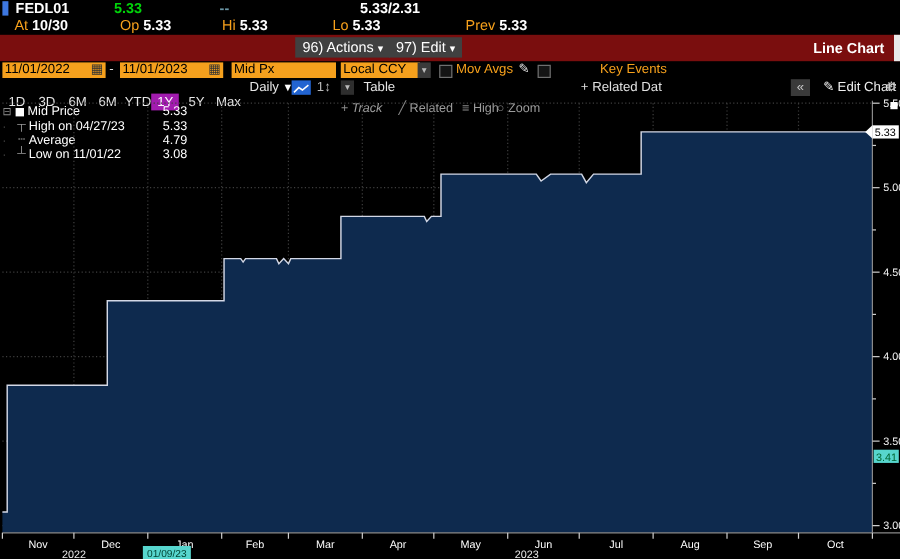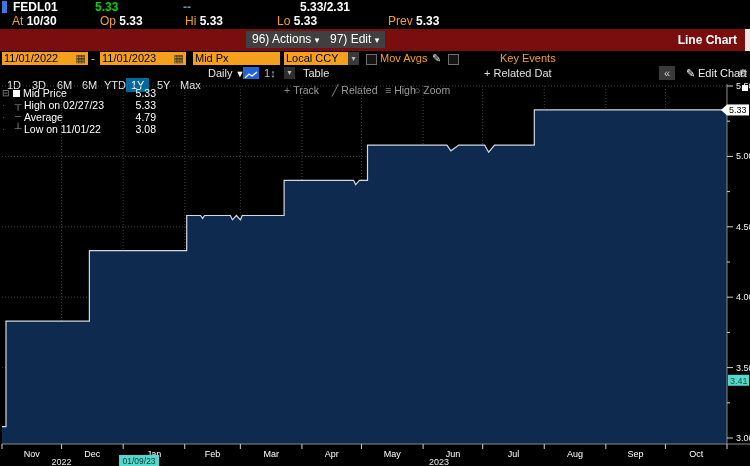--- a/index.html
+++ b/index.html
@@ -19,21 +19,21 @@
   .amberbox{position:absolute;background:#f5a01d;color:#000;}
   
   .ctl{top:52px;height:13px;line-height:13px;font-size:11px;}
   .field{position:absolute;top:52px;height:13px;line-height:13px;background:#f5a01d;
          color:#000;font-size:11px;padding:0 2px;}
   .cb{position:absolute;top:54px;width:9px;height:9px;background:#141414;border:1px solid #6f6f6f;}
   .olabel{color:#f7a11c;font-size:11px;}
   
   .p4{top:66px;height:14px;line-height:14px;font-size:11px;color:#e6e6e6;text-align:right;}
   .period{position:absolute;top:66px;height:14px;line-height:14px;font-size:11px;color:#e6e6e6;margin-top:12px;}
-  .period.sel{background:#0369a1;color:#fff;padding:0 5px;margin-left:-5px;}
+  .period.sel{background:#a21caf;color:#fff;padding:0 5px;margin-left:-5px;}
   .bluebox{position:absolute;background:#2264d1;}
   .minibtn{position:absolute;background:#2e2e2e;color:#bbb;}
   .graybtn{position:absolute;top:66px;height:14px;line-height:14px;background:#3a3a3a;
            color:#ccc;font-size:11px;padding:0 4px;}
   input.adddata{position:absolute;top:66px;left:549px;width:104px;height:13px;background:#f5a01d;
         border:none;outline:none;font-size:11px;font-family:"Liberation Sans",sans-serif;
         color:#8a5400;padding:0 3px;}
   input.adddata::placeholder{color:#a96a00;opacity:1;}
   
   .cht{top:84px;height:12px;line-height:12px;font-size:10.5px;color:#9c9c9c;}
@@ -125,37 +125,37 @@
   <div class="minibtn" style="left:284px;top:67px;width:11px;height:12px;font-size:8px;text-align:center;line-height:12px;">▾</div>
   <span class="abs p4" style="left:303px;">Table</span>
 
   <span class="abs p4" style="left:484px;color:#e0e0e0;">+ Related Dat</span>
   <div class="graybtn" style="left:659px;padding:0 5px;">«</div>
   <span class="abs p4" style="left:686px;color:#fff;">✎</span>
   <span class="abs p4" style="left:698px;color:#f0f0f0;">Edit Chart</span>
   <span class="abs p4" style="left:738px;color:#bbb;">⚙</span>
 
   <div id="chart-tools">
-      <span class="abs cht" style="left: 284px;"><span class="ic">+</span><span>Track</span></span>
+      <span class="abs cht" style="left: 284px; font-style: italic;"><span class="ic">+</span><span>Track</span></span>
       <span class="abs cht" style="left: 332px;"><span class="ic">╱</span><span>Related</span></span>
       <span class="abs cht" style="left: 385px;"><span class="ic">≡</span><span>High</span></span>
       <span class="abs cht" style="left: 414px;"><span class="ic">○</span><span>Zoom</span></span>
     </div>
 
   <div class="abs" id="legend">
       <div class="lrow">
         <span class="lpre">⊟</span>
         <span class="lsw"></span>
         <span class="llab">Mid Price</span>
         <span class="lval">5.33</span>
       </div>
       <div class="lrow">
         <span class="lpre" style="color:#555;">·</span>
         <span class="lic">┬</span>
-        <span class="llab">High on 02/27/23</span>
+        <span class="llab">High on 04/27/23</span>
         <span class="lval">5.33</span>
       </div>
       <div class="lrow">
         <span class="lpre" style="color:#555;">·</span>
         <span class="lic">┄</span>
         <span class="llab">Average</span>
         <span class="lval">4.79</span>
       </div>
       <div class="lrow">
         <span class="lpre" style="color:#555;">·</span>

